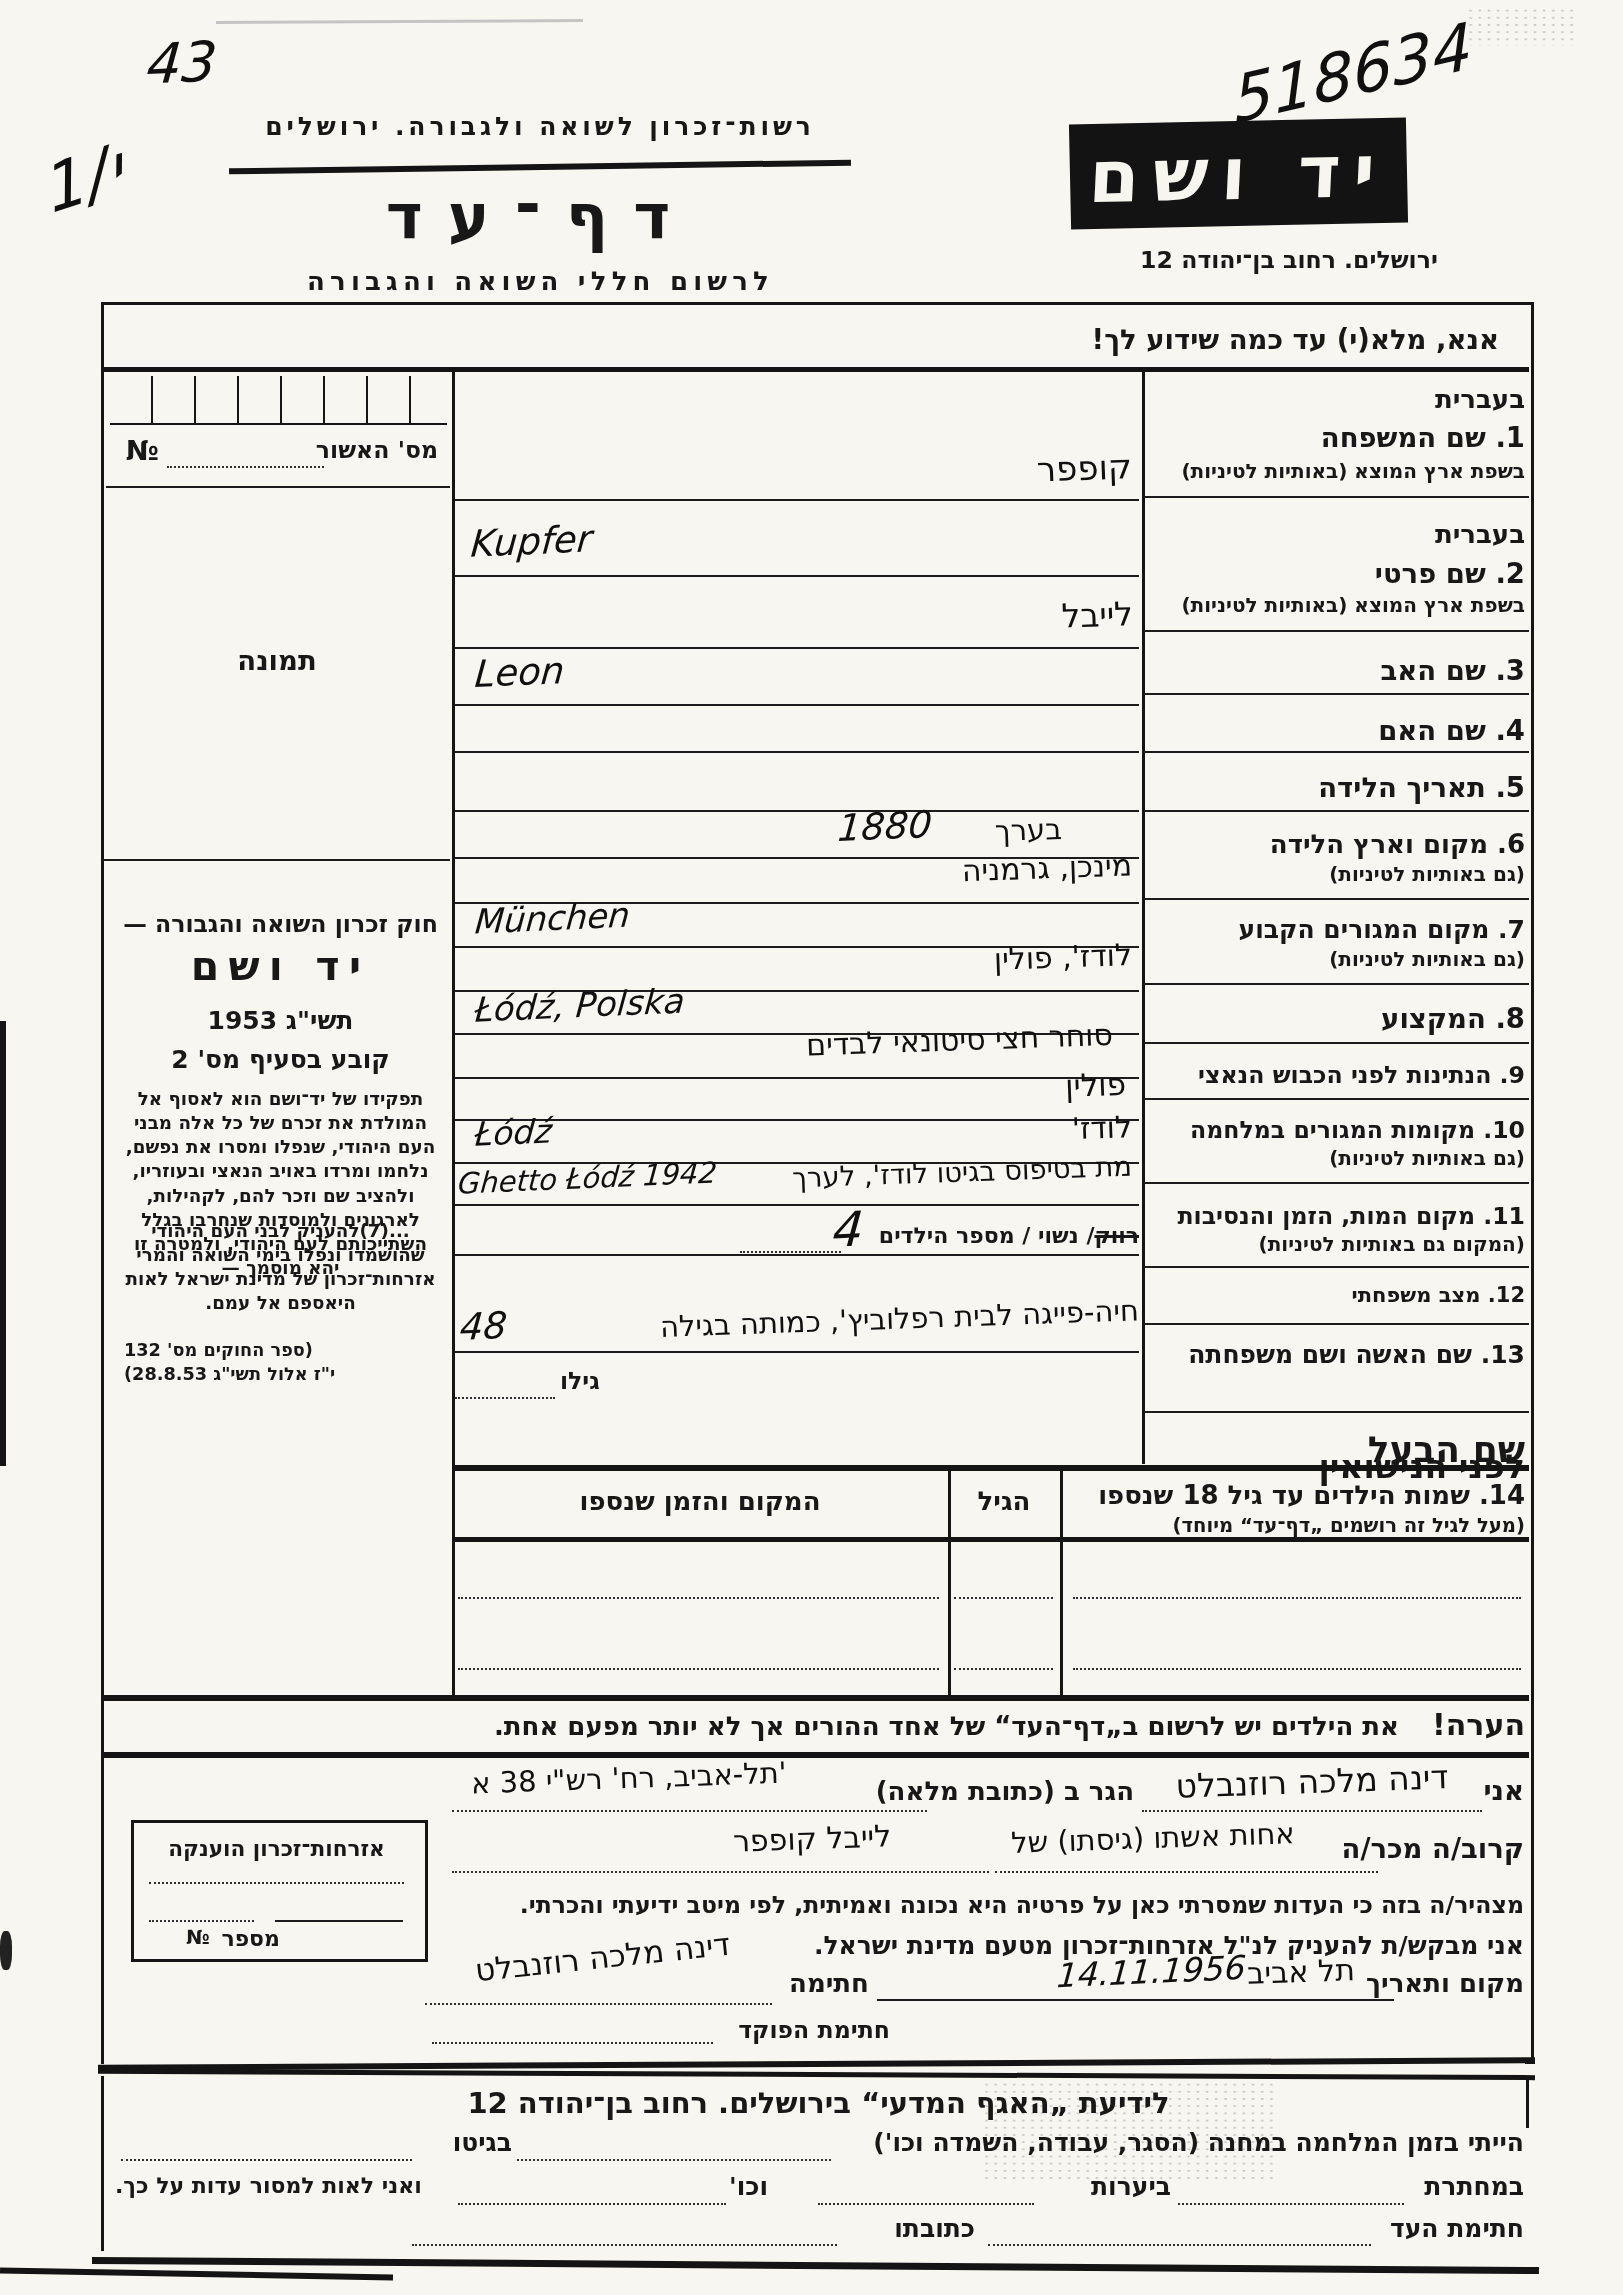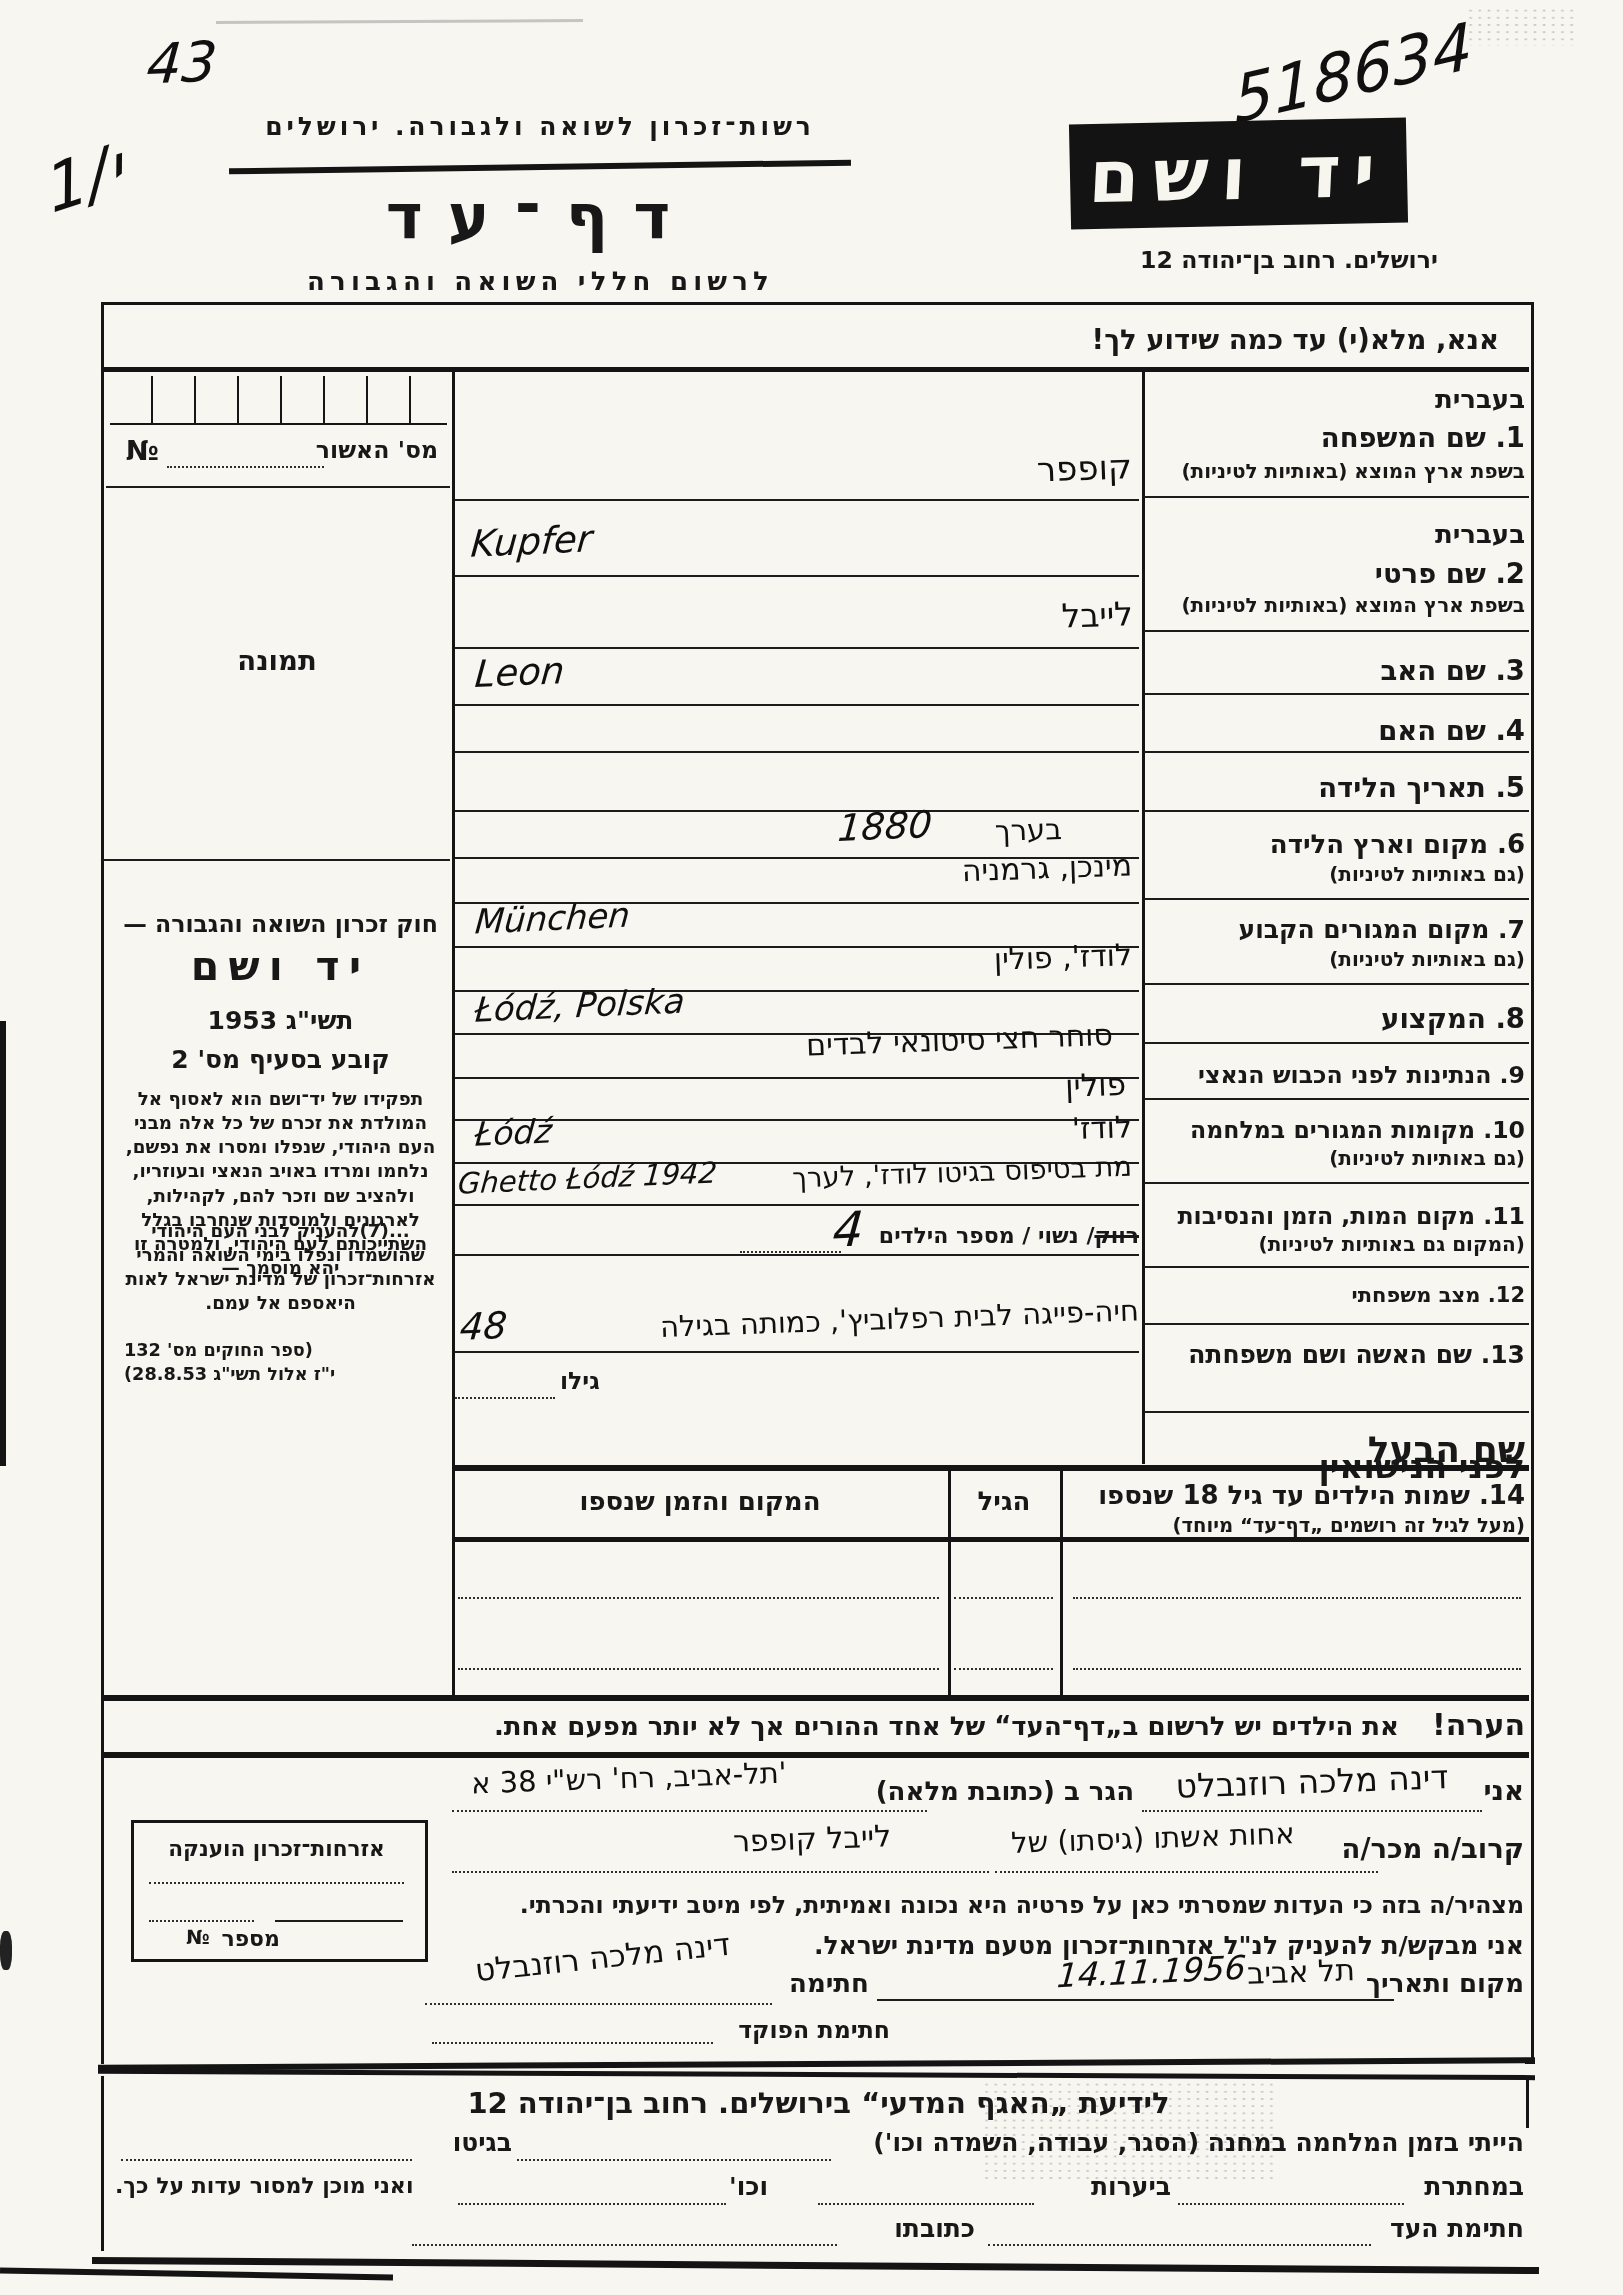--- a/index.html
+++ b/index.html
@@ -240,21 +240,21 @@
   <div class="a dt" style="left:517px;top:2159px;width:314px;"></div>
   <div class="a p rtl nw" style="right:1111px;top:2129px;font-size:25px;">בגיטו</div>
   <div class="a dt" style="left:121px;top:2159px;width:291px;"></div>
 
   <div class="a p rtl nw" style="right:99px;top:2173px;font-size:25px;">במחתרת</div>
   <div class="a dt" style="left:1178px;top:2203px;width:226px;"></div>
   <div class="a p rtl nw" style="right:452px;top:2173px;font-size:25px;">ביערות</div>
   <div class="a dt" style="left:818px;top:2203px;width:216px;"></div>
   <div class="a p rtl nw" style="right:855px;top:2173px;font-size:25px;">וכו'</div>
   <div class="a dt" style="left:458px;top:2203px;width:268px;"></div>
-  <div class="a p rtl nw" style="left:115px;top:2174px;font-size:22px;">ואני מוכן למסור עדות על כך.</div>
+  <div class="a p rtl nw" style="left:115px;top:2174px;font-size:22px;">ואני לאות למסור עדות על כך.</div>
 
   <div class="a p rtl nw" style="right:99px;top:2215px;font-size:25px;">חתימת העד</div>
   <div class="a dt" style="left:988px;top:2244px;width:383px;"></div>
   <div class="a p rtl nw" style="right:648px;top:2215px;font-size:25px;">כתובתו</div>
   <div class="a dt" style="left:412px;top:2244px;width:425px;"></div>
 
   <div class="a bar" style="left:92px;top:2262px;width:1447px;height:6.5px;transform:rotate(0.4deg);"></div>
   <div class="a bar" style="left:0;top:2271px;width:393px;height:5.9px;transform:rotate(1deg);"></div>
 
 </div>

